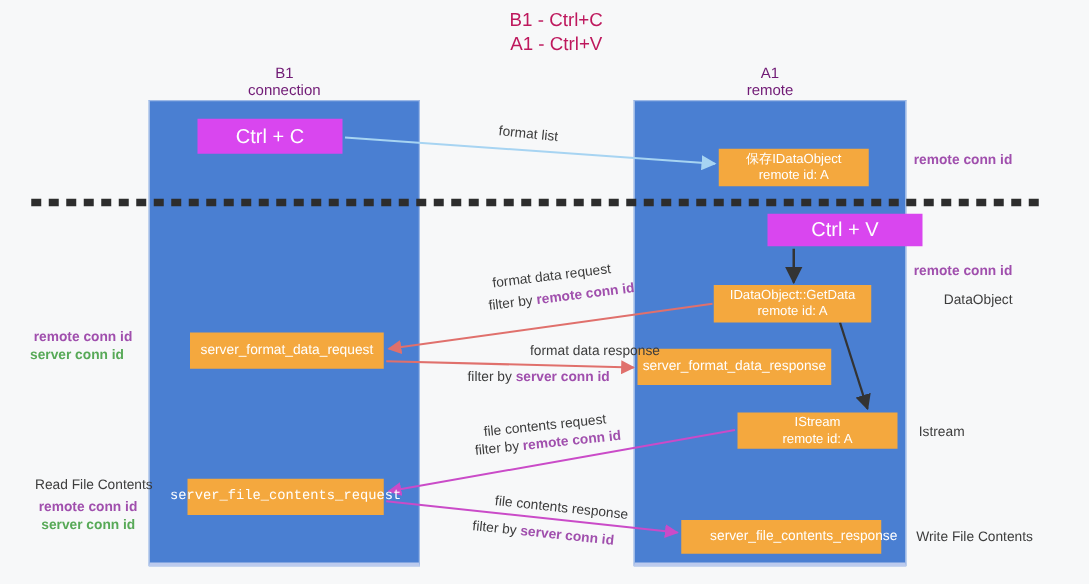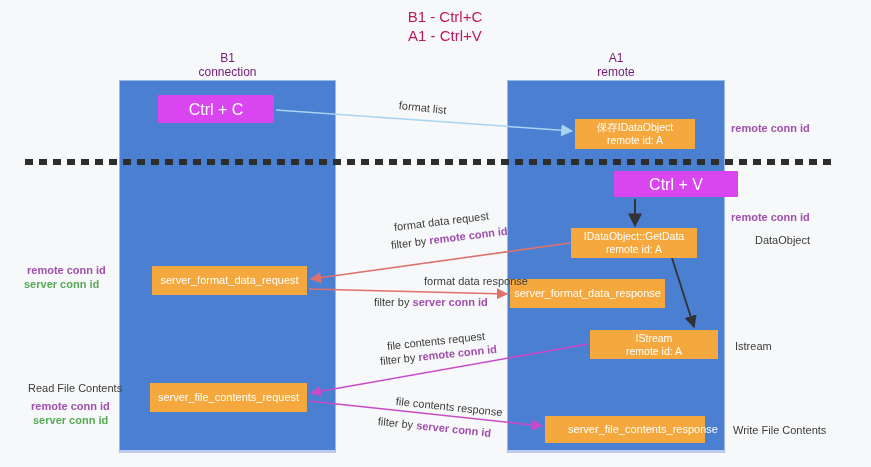--- a/index.html
+++ b/index.html
@@ -87,21 +87,21 @@
   <div class="node orange" style="left:152px;top:266px;width:155px;height:29px;">
     <span>server_format_data_request</span>
   </div>
   <div class="node orange" style="left:510px;top:279px;width:155px;height:29px;">
     <span>server_format_data_response</span>
   </div>
   <div class="node orange" style="left:590px;top:330px;width:128px;height:29px;font-size:10.5px;">
     <span>IStream</span>
     <span>remote id: A</span>
   </div>
-  <div class="node orange" style="left:150px;top:383px;width:157px;height:29px;">
+  <div class="node orange" style="left:150px;top:383px;width:157px;height:29px;font-family:Liberation Mono, monospace;">
     <span>server_file_contents_request</span>
   </div>
   <div class="node orange" style="left:545px;top:416px;width:160px;height:27px;padding-left:36px;">
     <span>server_file_contents_response</span>
   </div>
 
   <div class="edge-label r-dn6" style="left:399px;top:99px;">format list</div>
 
   <div class="edge-label r-up7" style="left:394px;top:221px;">format data request</div>
   <div class="edge-label r-up7" style="left:391px;top:239px;">

